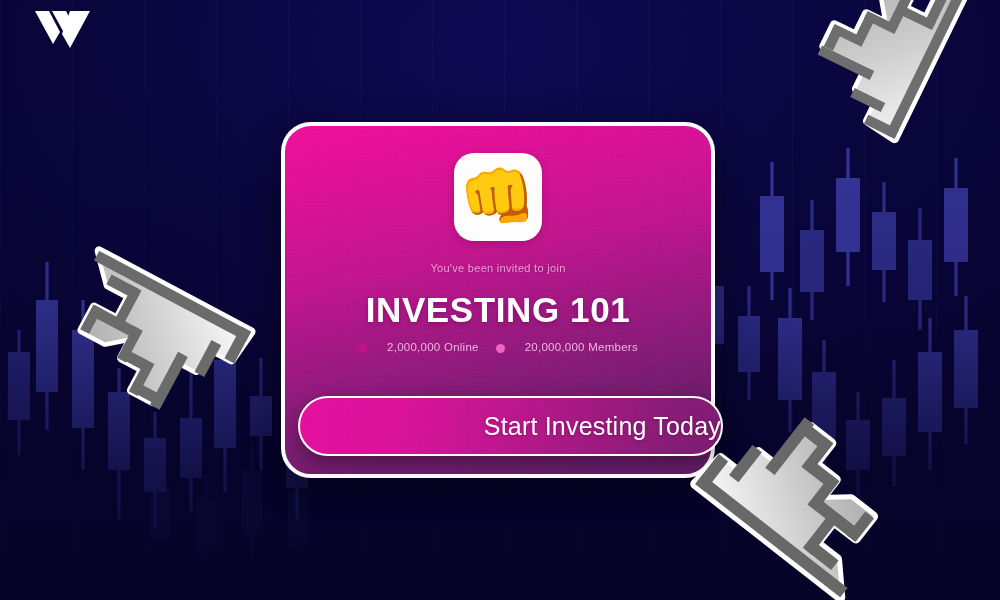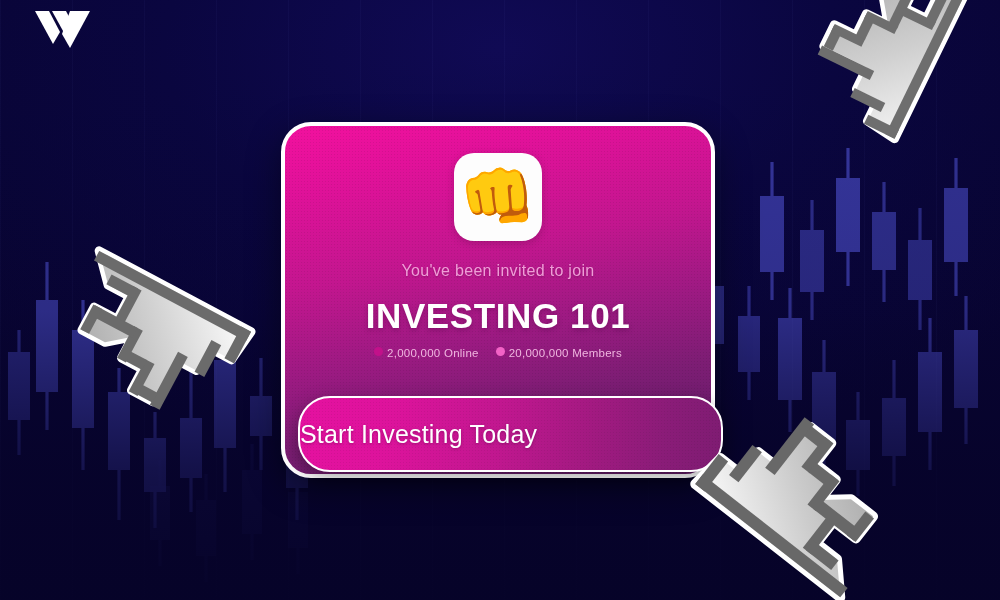--- a/index.html
+++ b/index.html
@@ -101,21 +101,21 @@
     box-shadow:0 2px 8px rgba(0,0,0,.18);
   }
   #emoji-tile .glyph{
     font-size:62px; line-height:1;
     filter:saturate(1.15);
     user-select:none;
   }
 
   #invited-line {
     margin-top:21px;
-    font-size:16px;
+    font-size:11px;
     letter-spacing:.3px;
     color:#f4a8dd;
     opacity:.93;
     text-shadow:0 1px 2px rgba(60,0,50,.3);
   }
 
   #community-name {
     margin-top:16px;
     font-size:35px;
     font-weight:700;
@@ -124,34 +124,34 @@
     text-shadow:0 2px 5px rgba(70,0,60,.35);
   }
 
   #stats {
     margin-top:11px;
     display:flex; align-items:center; gap:17px;
     font-size:11.5px;
     color:#f0b6e0;
     letter-spacing:.25px;
   }
-  .stat { display:flex; align-items:flex-start; gap:4px; }
+  .stat { display:flex; align-items:flex-end; gap:20px; }
   .dot { width:9px; height:9px; border-radius:50%; display:inline-block; }
 
   
   #cta-button {
     position:absolute;
     left:17px; top:274px;
-    width:425px; height:76px;
+    width:425px; height:60px;
     border-radius:32px;
     border:2.5px solid #ffffff;
     background:linear-gradient(100deg,
        #e511a0 0%, #dd139c 22%, #c0178f 48%,
        #a01a80 70%, #8a1c78 86%, #7e1c72 100%);
-    display:flex; align-items:center; justify-content:flex-start;
+    display:flex; align-items:center; justify-content:flex-end;
     z-index:20;
     cursor:pointer;
     box-shadow:0 6px 18px rgba(0,0,0,.35);
     overflow:hidden;
   }
   #cta-button::after{
     content:"";
     position:absolute; inset:0;
     background-image:radial-gradient(rgba(0,0,0,.13) 0.7px, transparent 0.8px);
     background-size:3px 3px;

